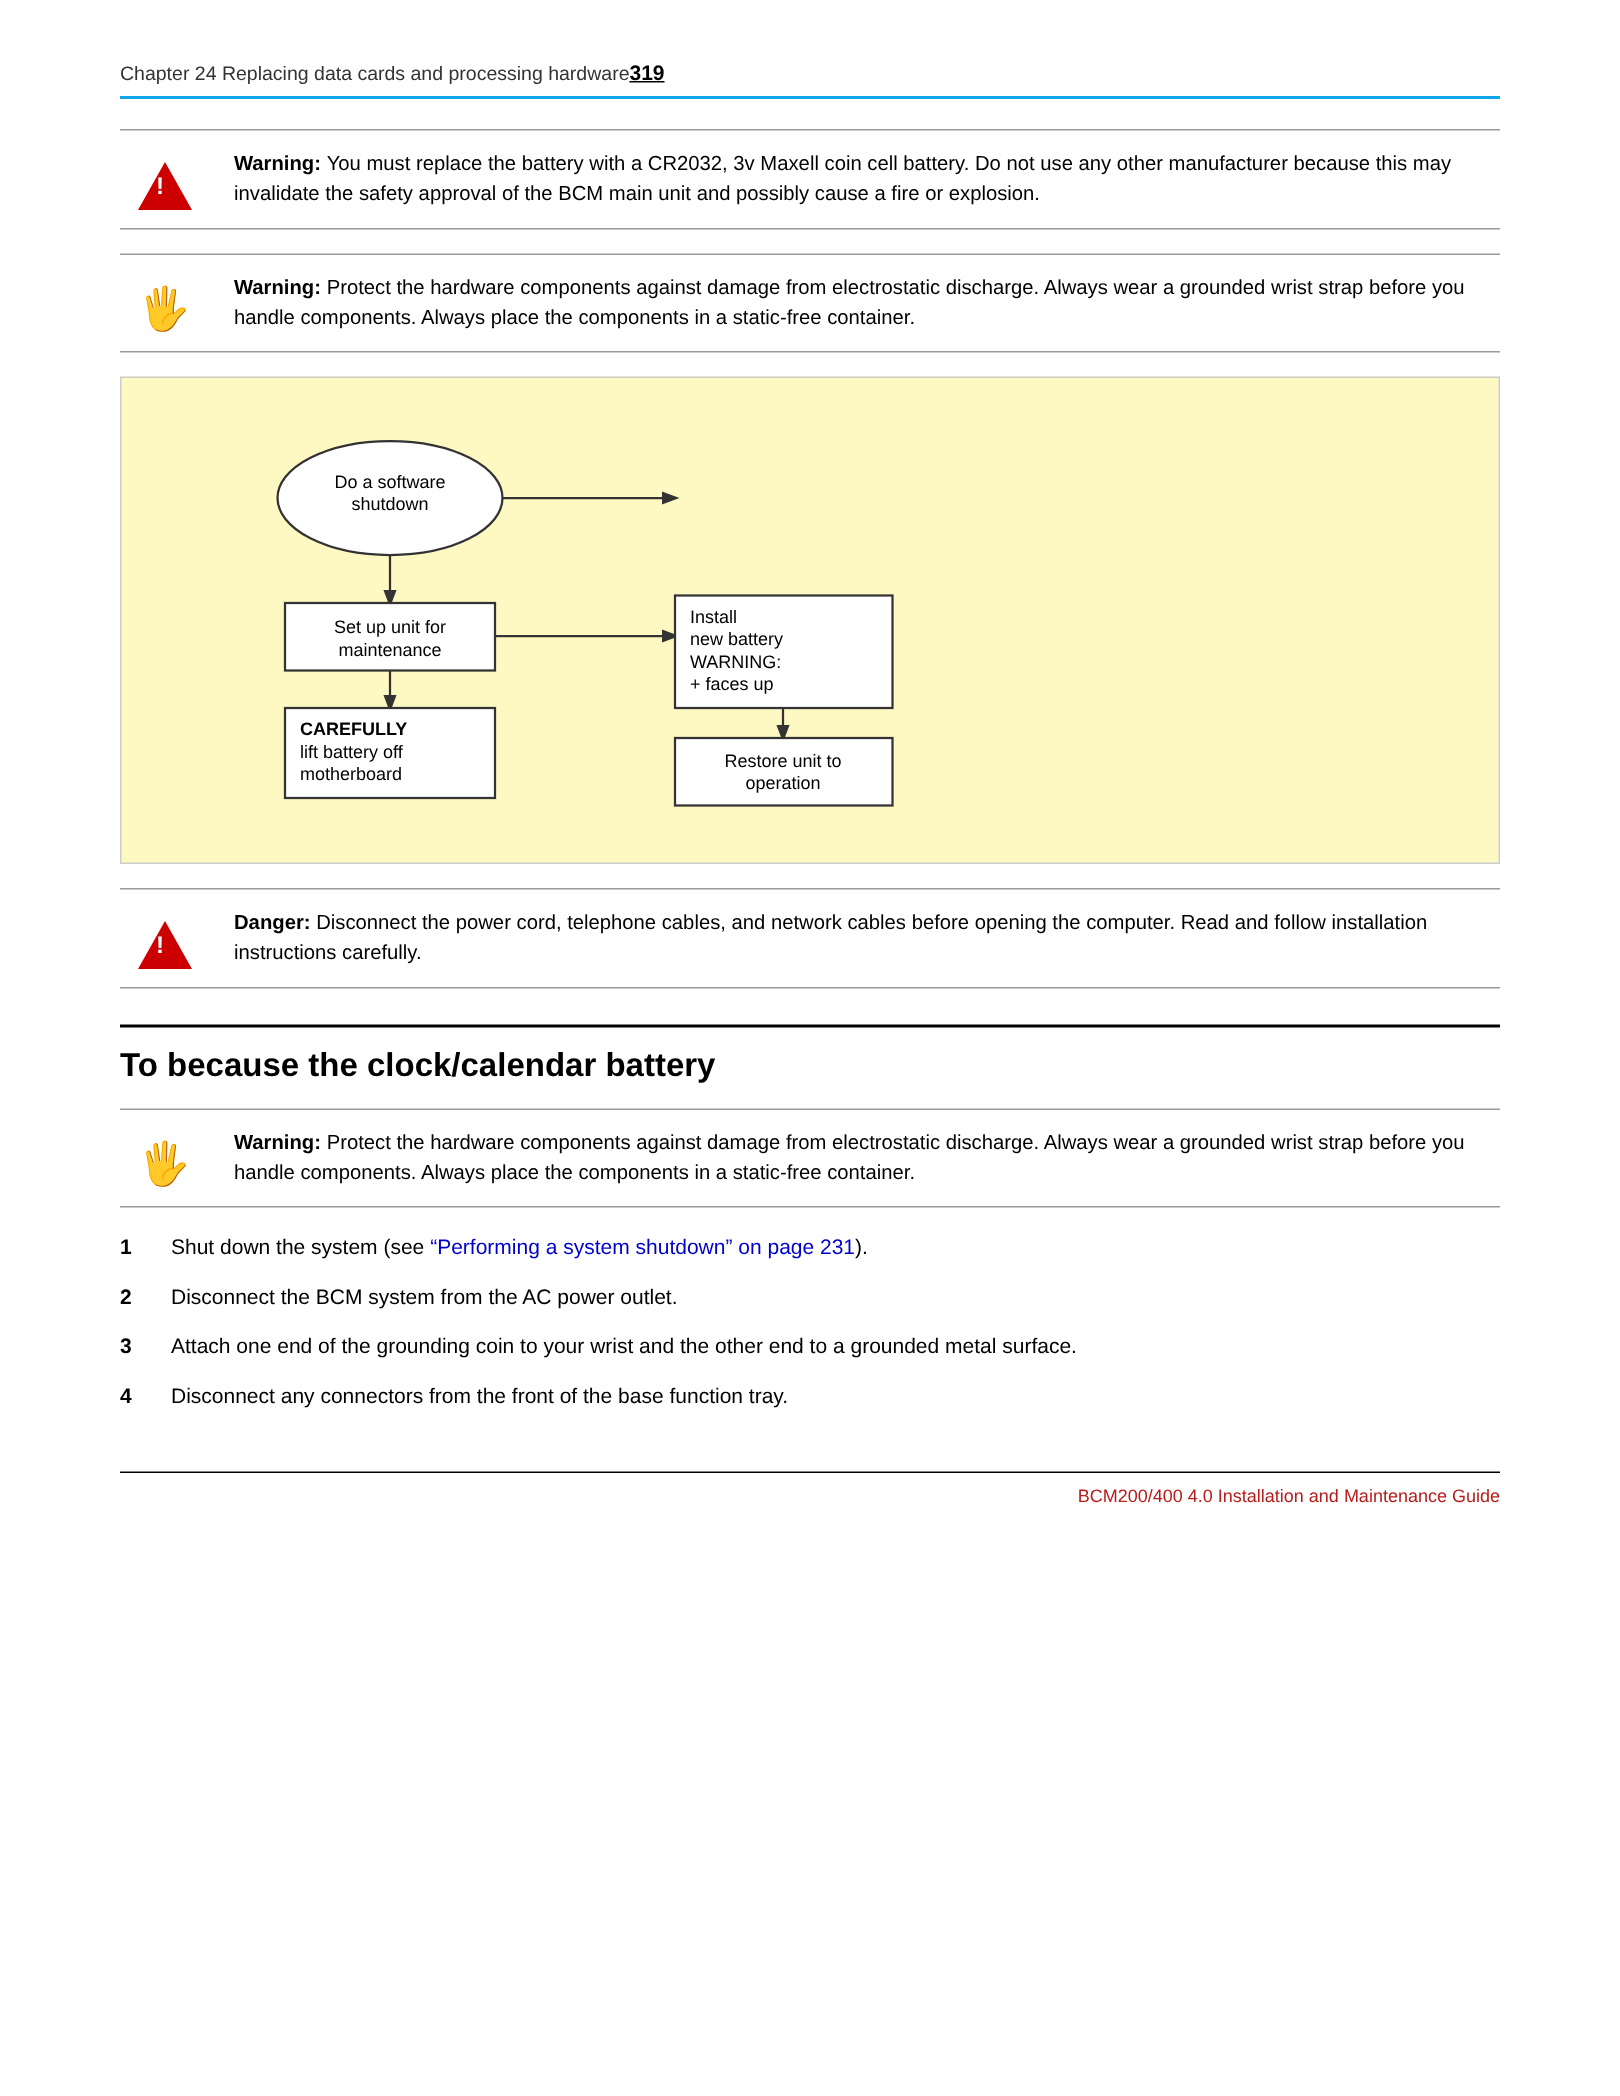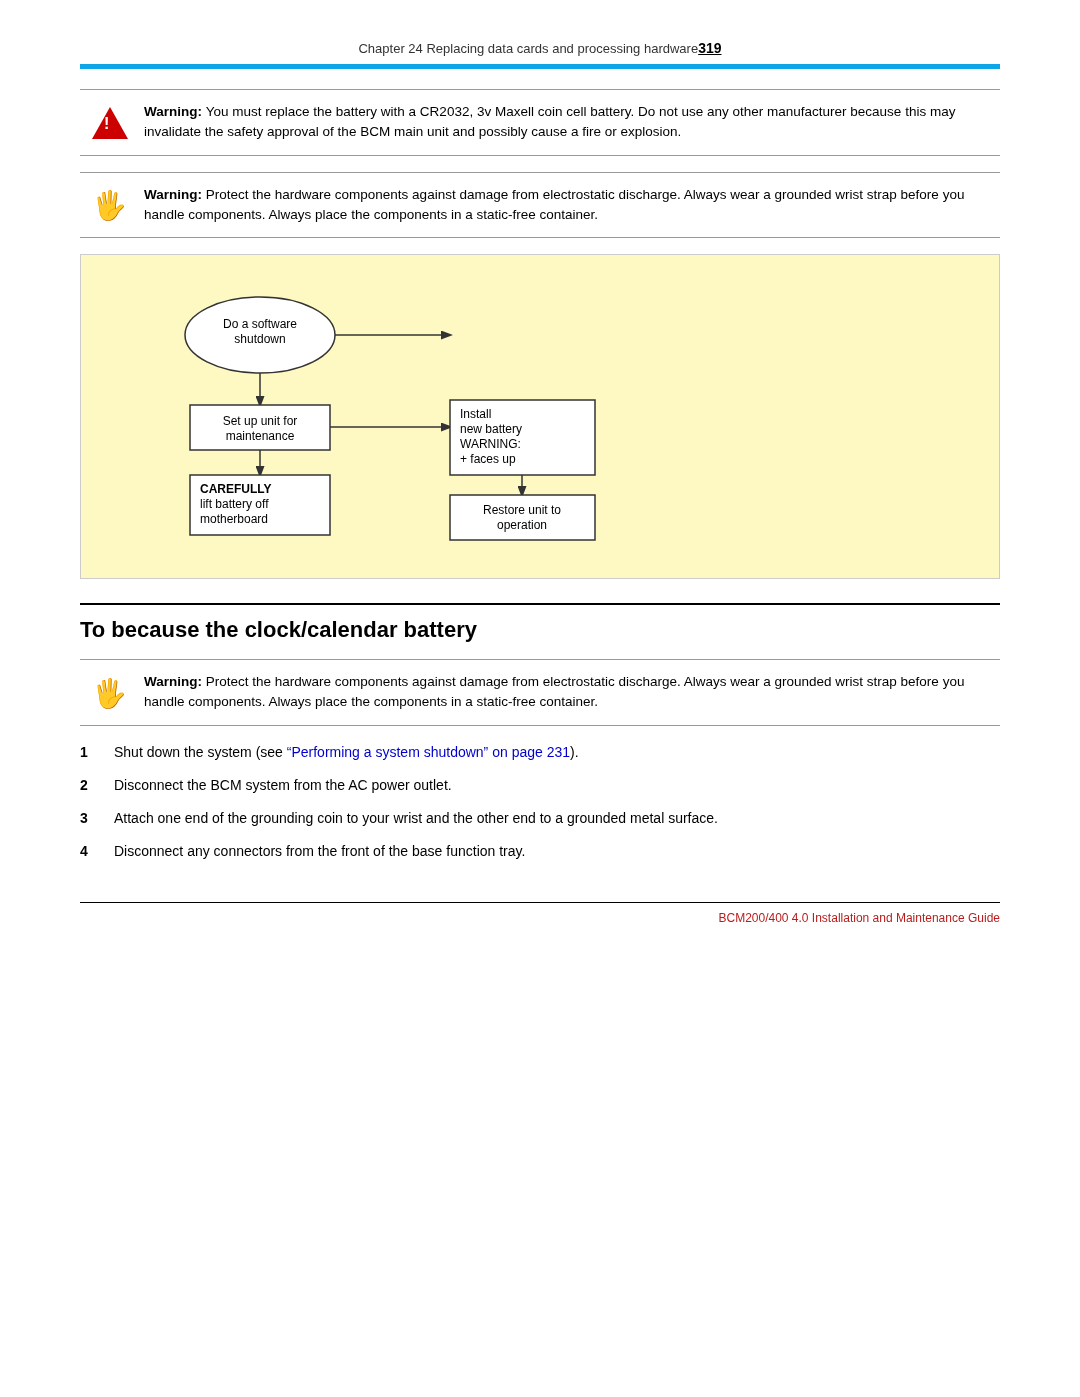--- a/index.html
+++ b/index.html
@@ -12,23 +12,23 @@
       min-height: 1397px;
       position: relative;
     }
     .page {
       padding: 40px 80px 60px 80px;
       max-width: 1080px;
     }
     
     .page-header {
       display: flex;
-      justify-content: center;
+      justify-content: flex-start;
       align-items: center;
-      border-bottom: 5px solid #0ea5e9;
+      border-bottom: 2px solid #0ea5e9;
       padding-bottom: 8px;
       margin-bottom: 20px;
     }
     .header-chapter {
       font-size: 13px;
       color: #333;
     }
     .header-page-num {
       font-weight: bold;
       font-size: 14px;
@@ -39,26 +39,26 @@
       margin-bottom: 18px;
       line-height: 1.5;
     }
     .link-text {
       color: #0000cc;
       text-decoration: none;
     }
     
     .notice-box {
       display: flex;
-      align-items: center;
+      align-items: flex-end;
       border-top: 1px solid #999;
       border-bottom: 1px solid #999;
       padding: 12px 10px;
       margin-bottom: 16px;
-      gap: 14px;
+      gap: 26px;
     }
     .notice-icon {
       flex-shrink: 0;
       width: 40px;
       display: flex;
       align-items: center;
       justify-content: center;
       margin-top: 2px;
     }
     .notice-text {
@@ -240,20 +240,28 @@
       <text x="320" y="188" text-anchor="start" class="diagram-text">+ faces up</text>
 
       <line x1="382" y1="200" x2="382" y2="220" class="arrow"></line>
 
       <rect x="310" y="220" width="145" height="45" class="rect-box"></rect>
       <text x="382" y="239" text-anchor="middle" class="diagram-text">Restore unit to</text>
       <text x="382" y="254" text-anchor="middle" class="diagram-text">operation</text>
     </svg>
   </div>
 
+  <div class="notice-box">
+    <div class="notice-icon">
+      <div class="triangle-icon"></div>
+    </div>
+    <div class="notice-text">
+      <strong>Danger: </strong><span>Disconnect the power cord, telephone cables, and network cables before opening the computer. Read and follow installation instructions carefully.</span>
+    </div>
+  </div>
 
   <h2 class="section-heading">To because the clock/calendar battery</h2>
 
   <div class="notice-box">
     <div class="notice-icon">
       <span class="esd-icon">🖐️</span>
     </div>
     <div class="notice-text">
       <strong>Warning: </strong><span>Protect the hardware components against damage from electrostatic discharge. Always wear a grounded wrist strap before you handle components. Always place the components in a static-free container.</span>
     </div>

